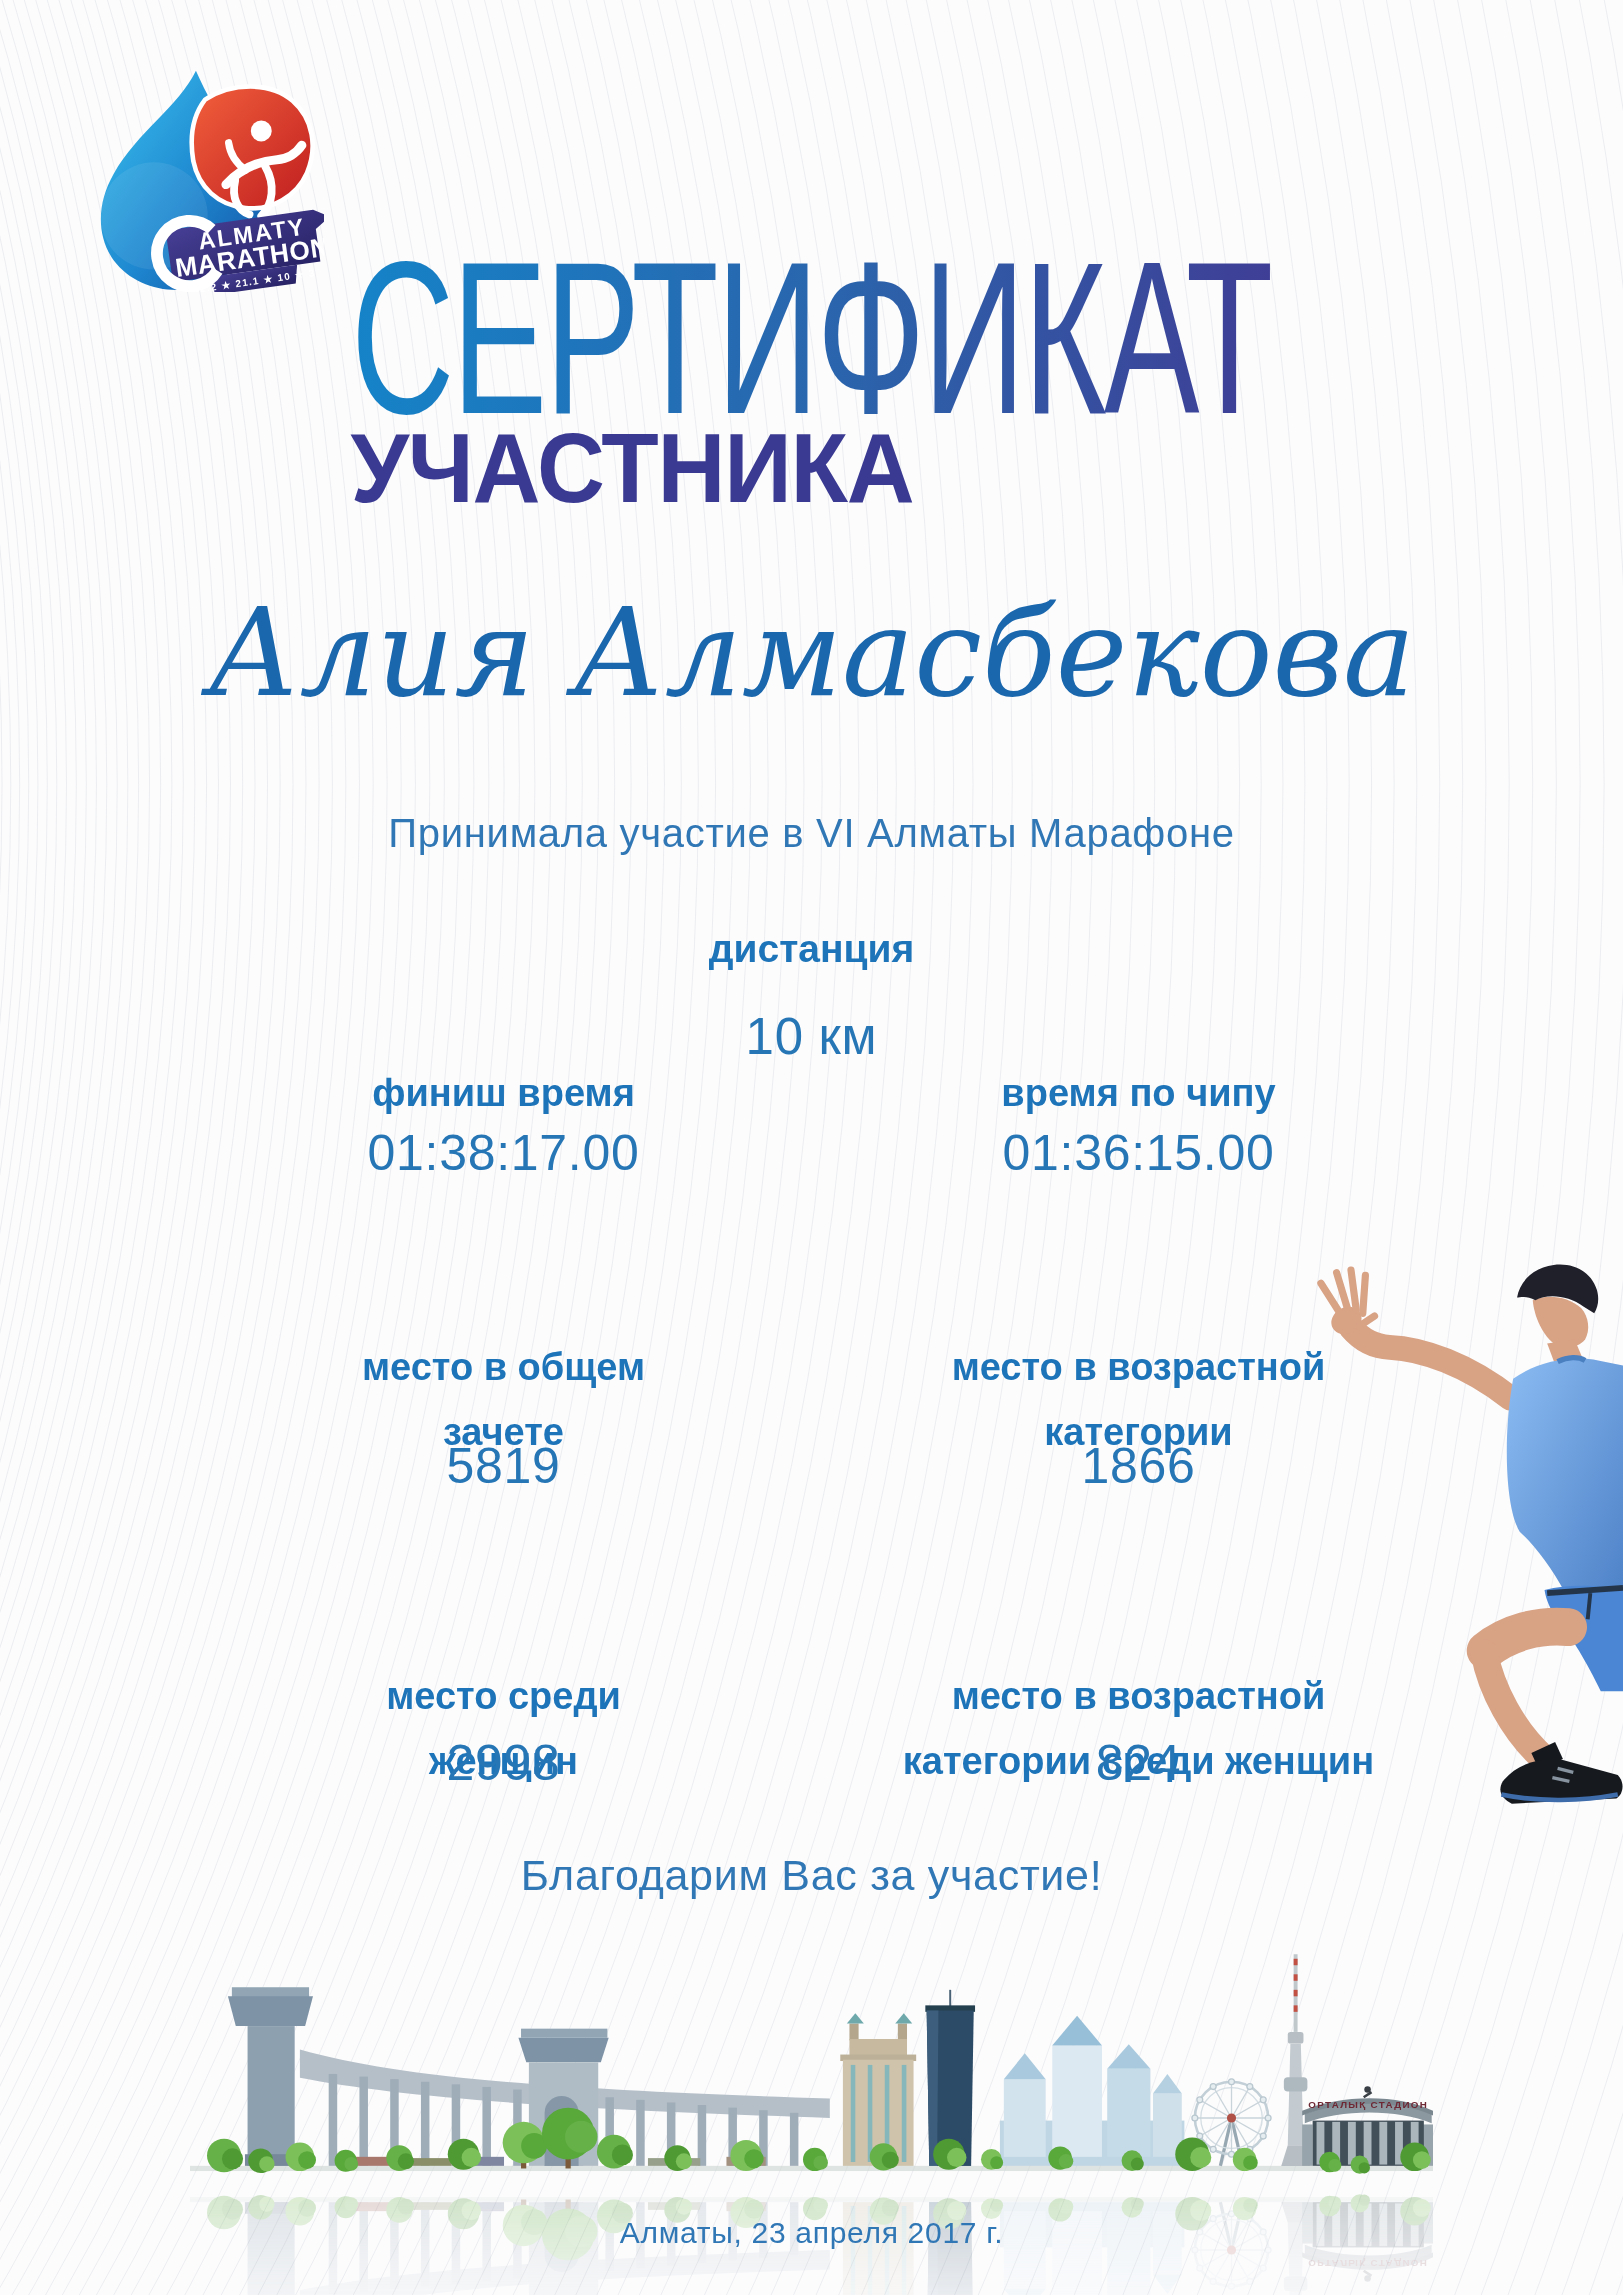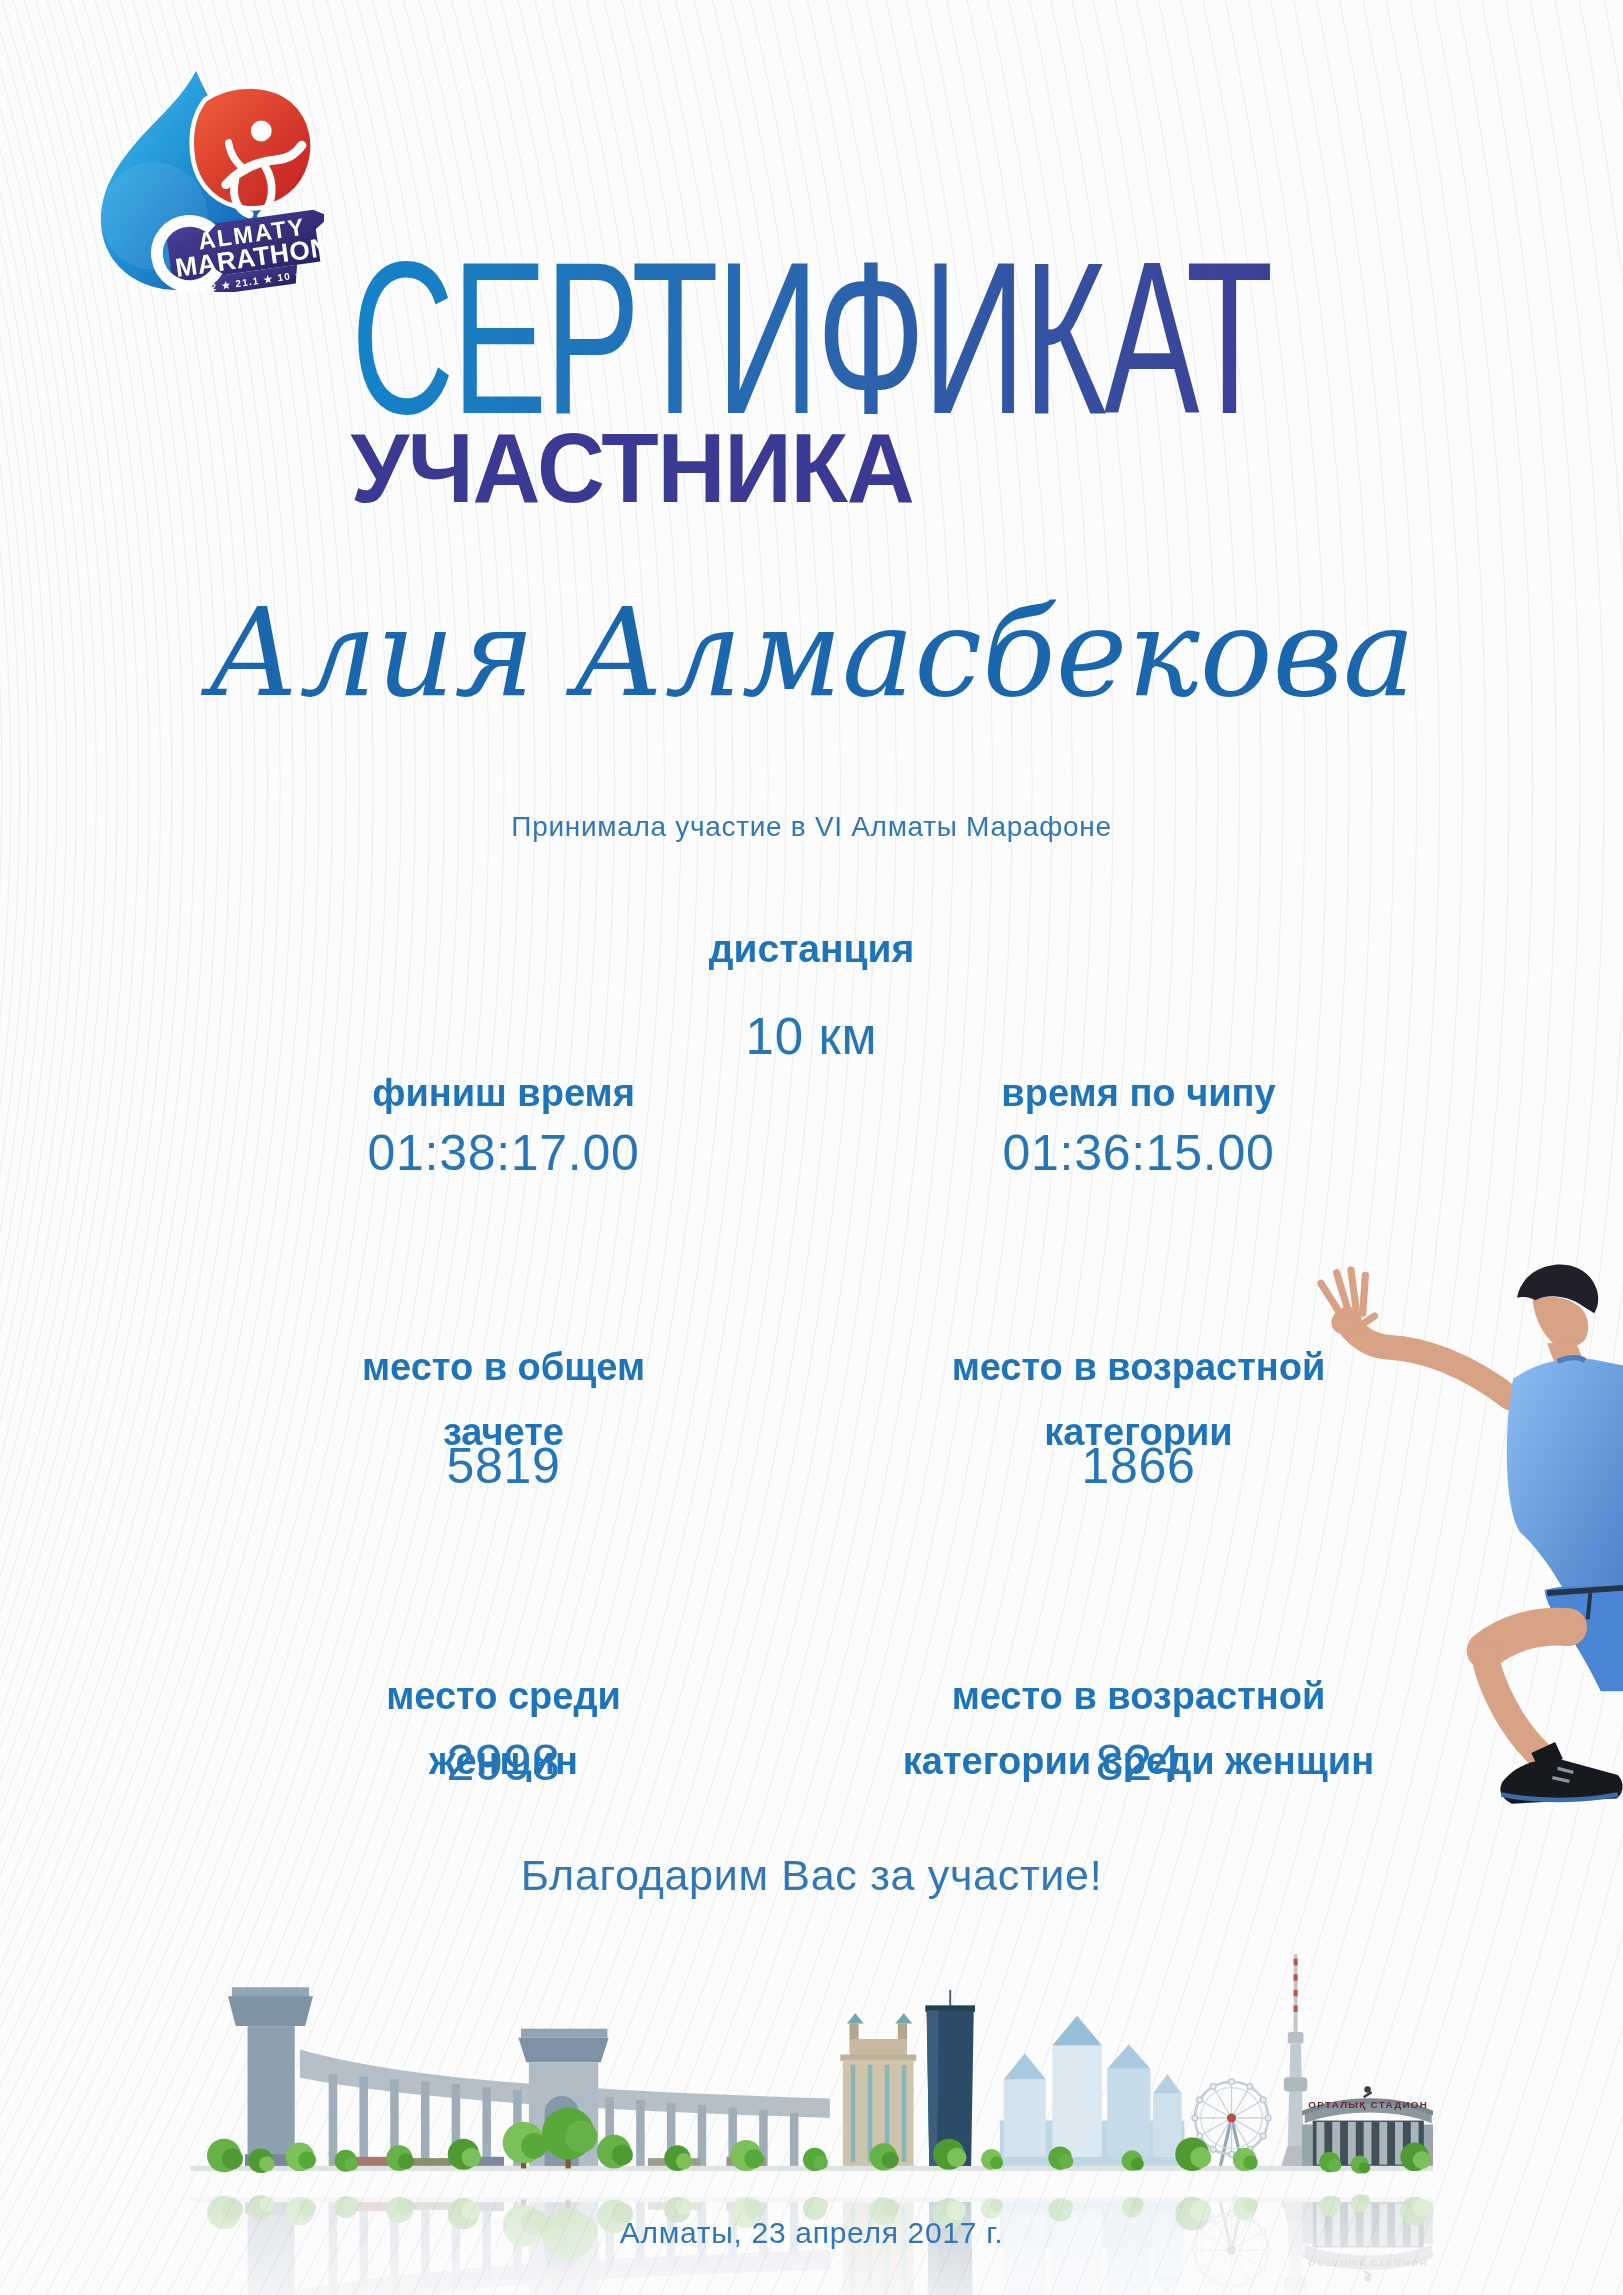--- a/index.html
+++ b/index.html
@@ -19,21 +19,21 @@
   }
   .subtitle{position:absolute;left:327px;top:419px;width:968px;display:flex;justify-content:flex-start;
             font-weight:bold;font-size:98px;line-height:1;color:#3b3a93;letter-spacing:-1.3px;white-space:nowrap;}
   .subtitle span{display:inline-block;transform:scaleX(.96);transform-origin:100% 50%;}
 
   .name{position:absolute;left:0;top:583px;width:1623px;text-align:center;
         font-family:"DejaVu Serif","Liberation Serif",serif;font-style:italic;
         font-size:121px;color:#1a67ad;white-space:nowrap;}
 
   .participation{position:absolute;left:0;top:811px;width:1623px;text-align:center;
-                 font-size:28px;color:#3077b5;letter-spacing:0.7px;}
+                 font-size:40px;color:#3077b5;letter-spacing:0.7px;}
 
   .dist-label{position:absolute;left:0;top:927px;width:1623px;text-align:center;
               font-size:39px;font-weight:bold;color:#1d74b8;}
   .dist-value{position:absolute;left:0;top:1007px;width:1623px;text-align:center;
               font-size:51px;color:#2676b6;letter-spacing:0.7px;}
 
   .stat-label{position:absolute;text-align:center;font-size:38px;line-height:1.7;
               white-space:pre-line;font-weight:bold;color:#1d74b8;}
   .stat-value{position:absolute;text-align:center;font-size:50px;color:#2676b6;letter-spacing:0.7px;}
   .col-l{left:111px;width:785px;}

